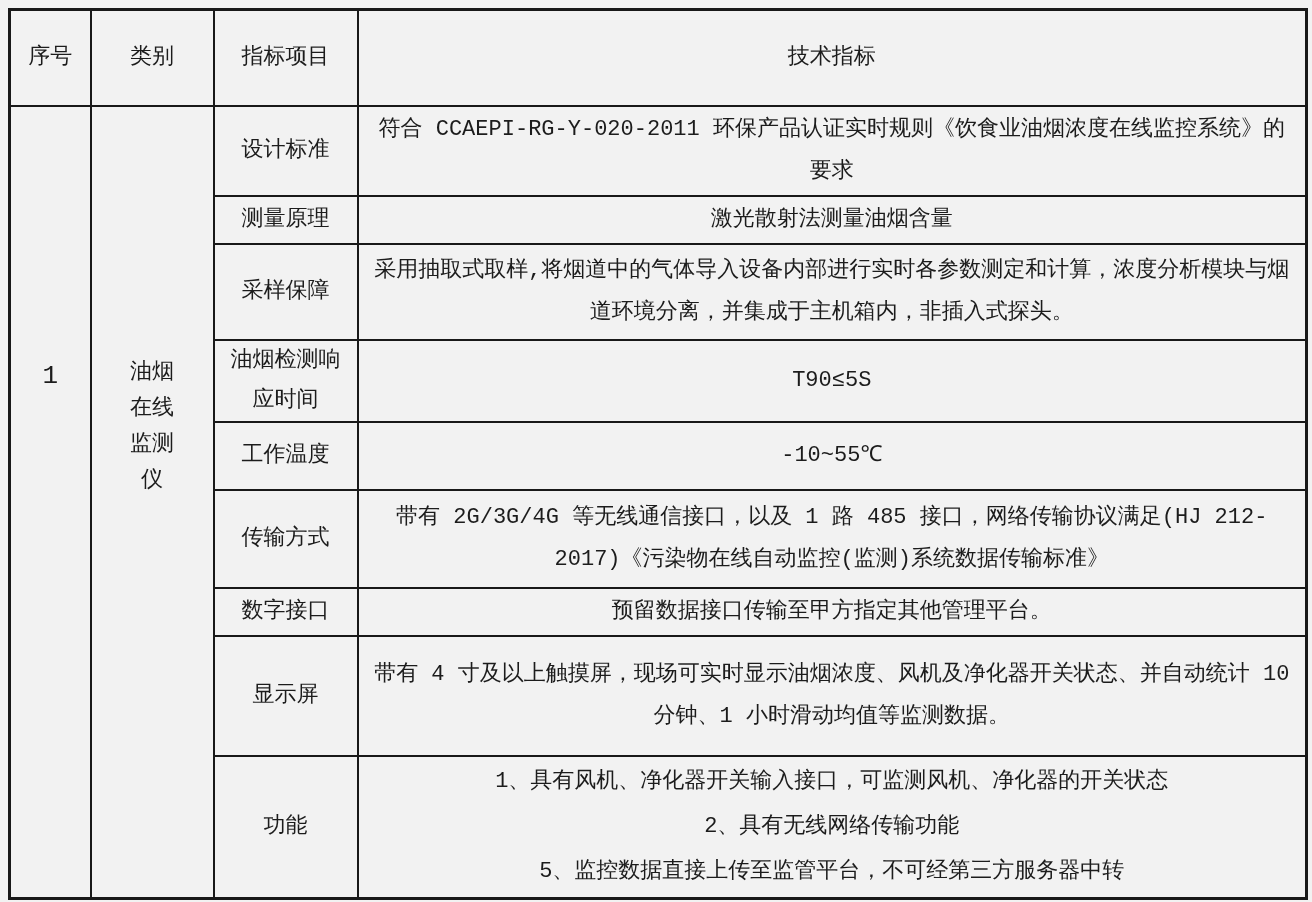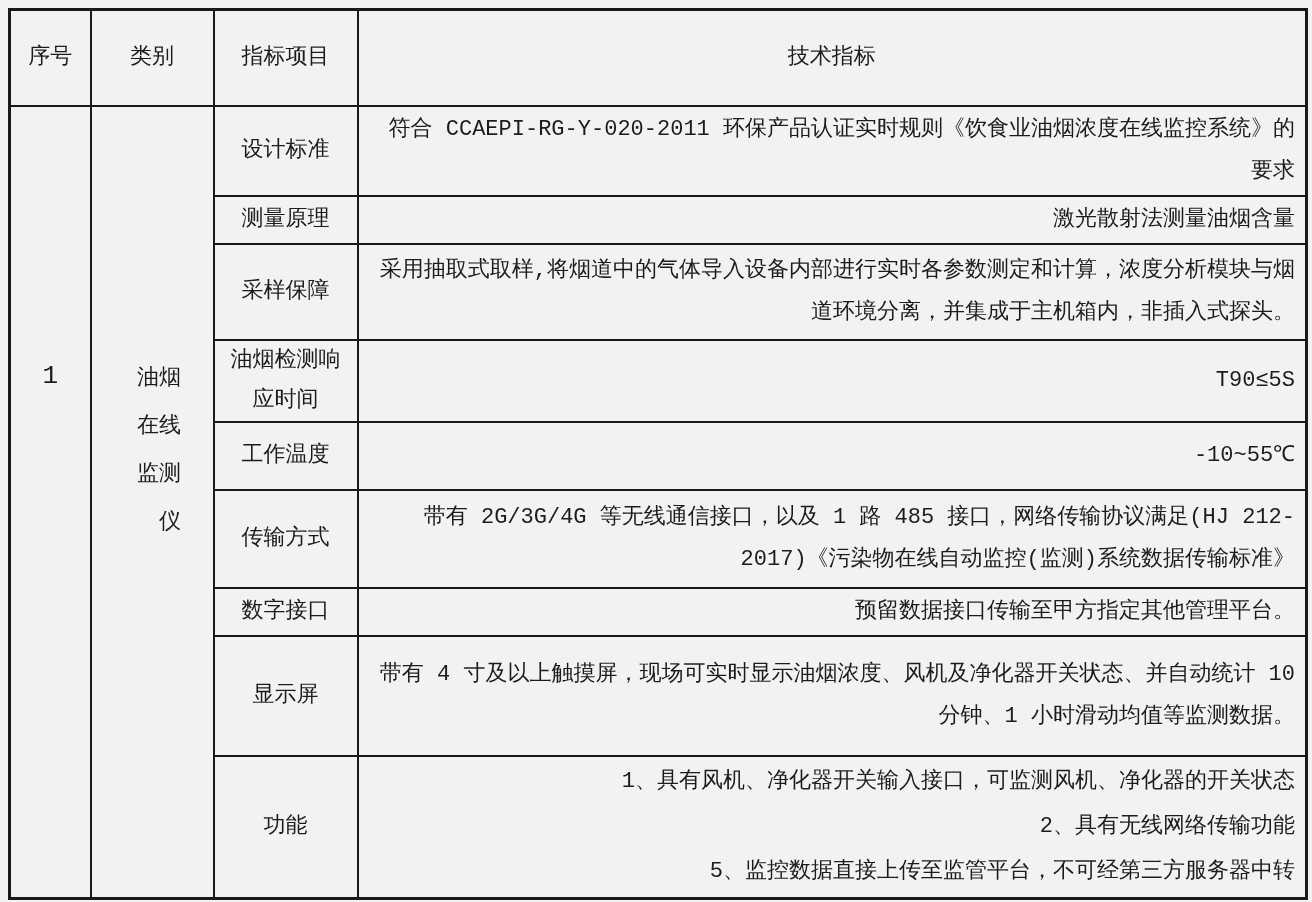--- a/index.html
+++ b/index.html
@@ -28,32 +28,32 @@
   th.hdr { text-align: center; }
   td.serial-cell, td.category-cell {
     vertical-align: top;
     text-align: center;
     padding-top: 248px;
   }
   td.serial-cell { font-size: 26px; }
   td.category-cell .cat-inner {
     width: 58px;
     margin: 0 auto;
-    line-height: 48px;
-    text-align: right;
+    line-height: 36px;
+    text-align: center;
   }
   td.item-cell { text-align: center; }
   td.item-cell .item-inner {
     max-width: 116px;
     margin: 0 auto;
     text-align: center;
     line-height: 40px;
   }
   td.spec-cell {
-    text-align: right;
+    text-align: center;
     padding: 2px 10px 2px 10px;
     margin-left: 39px;
   }
   td.spec-cell .line { line-height: 45px; }
 </style>
 </head>
 <body>
 
 <table class="spec">
   <colgroup>

